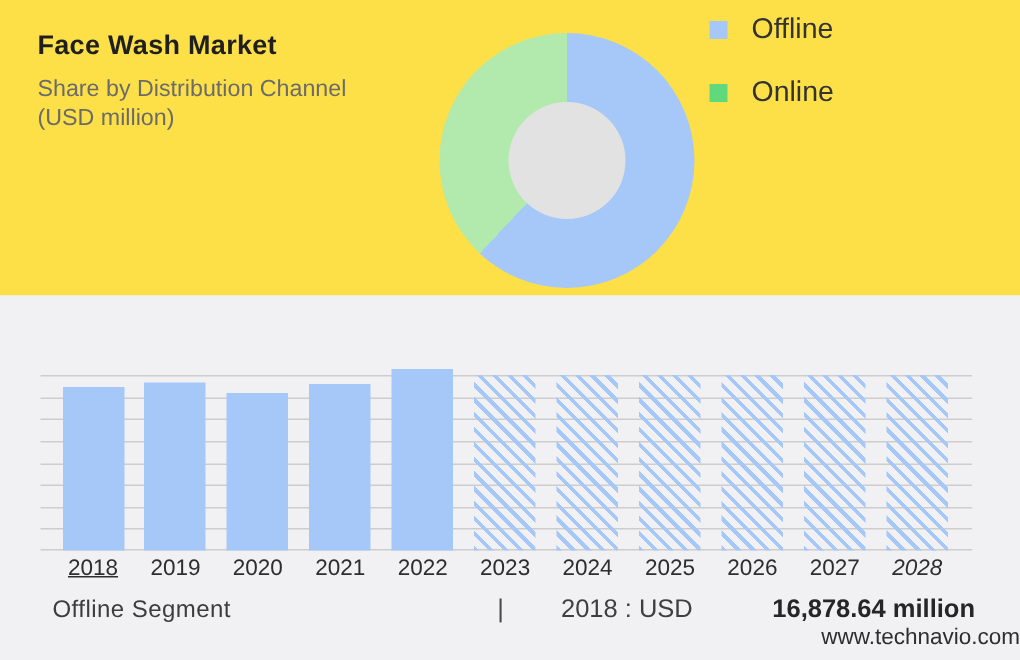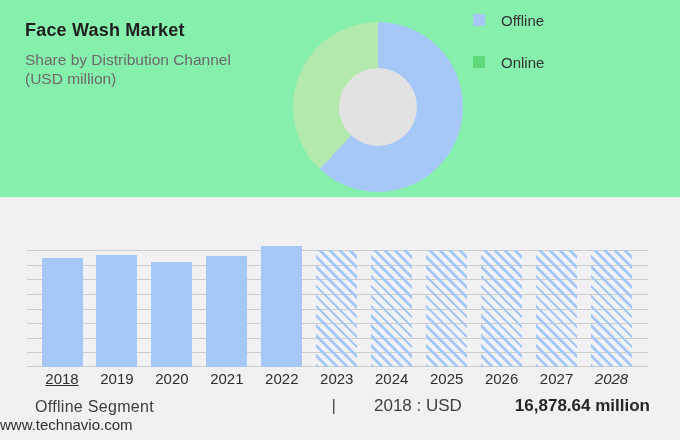--- a/index.html
+++ b/index.html
@@ -1,49 +1,49 @@
 <!DOCTYPE html>
 <html><head>
 <meta charset="utf-8">
 <style>
   * { margin:0; padding:0; box-sizing:border-box; }
   html,body { width:680px; height:440px; }
   body { font-family:"Liberation Sans", sans-serif; }
   .canvas { position:relative; width:680px; height:440px; overflow:hidden; background:#f1f1f3; }
 
   
-  .top-panel { position:absolute; left:0; top:0; width:680px; height:197px; background:#86efac; }
+  .top-panel { position:absolute; left:0; top:0; width:680px; height:197px; background:#fde047; }
   .title-block { position:absolute; left:25px; top:20px; width:250px; }
   .chart-title { font-size:18px; font-weight:bold; color:#1f1f1f; letter-spacing:.2px; margin-bottom:9px; }
   .chart-subtitle { font-size:15.5px; line-height:19px; color:#6b6b6b; }
 
   .donut { position:absolute; left:293px; top:22px; width:170px; height:170px; border-radius:50%; }
   .donut-hole { position:absolute; left:46px; top:46px; width:78px; height:78px; border-radius:50%; background:#e2e2e2; }
 
   .legend { position:absolute; left:473px; top:12px; display:flex; flex-direction:column; gap:26px; }
   .legend-item { display:flex; align-items:center; gap:16px; height:16px; cursor:default; }
   .legend-swatch { width:12px; height:12px; flex:0 0 12px; }
-  .legend-label { font-size:15px; color:#333; }
+  .legend-label { font-size:19px; color:#333; }
 
   
   .bottom-panel { position:absolute; left:0; top:197px; width:680px; height:243px; background:#f1f1f3; }
   .chart-area { position:absolute; left:27px; top:53px; width:621px; height:117px; overflow:visible; }
   .gridline { position:absolute; left:0; width:100%; height:1px; background:#cdcdcd; }
   .bars-layer { position:absolute; inset:0; overflow:visible; }
   .bar { position:absolute; bottom:0; width:41px; background:var(--bar-color); }
   .bar.hatched { background:repeating-linear-gradient(45deg, var(--bar-color) 0 2.5px, rgba(0,0,0,0) 2.5px 7px); }
   .labels-layer { position:absolute; left:27px; top:173px; width:621px; height:18px; }
   .year-label { position:absolute; transform:translateX(-50%); font-size:15px; color:#2e2e2e; white-space:nowrap; }
 
   .footer-left { position:absolute; left:35px; top:201px; font-size:16px; color:#3d3d3d; letter-spacing:.3px; }
   .footer-right { position:absolute; right:30px; top:199px; display:flex; align-items:baseline; font-size:17px; color:#3f3f3f; }
   .footer-sep { margin-right:38px; color:#4a4a4a; font-size:17px; }
   .footer-stat-prefix { margin-right:6px; }
   .footer-stat-value { font-weight:bold; color:#262626;margin-left:47px; }
-  .website { position:absolute; left:0; top:219px; width:100%; text-align:left; font-size:15px; color:#2e2e2e; cursor:pointer; }
+  .website { position:absolute; left:0; top:219px; width:100%; text-align:right; font-size:15px; color:#2e2e2e; cursor:pointer; }
 </style>
 </head>
 <body>
 
 <div class="canvas">
 
   <div class="top-panel">
     <div class="title-block">
       <div class="chart-title">Face Wash Market</div>
       <div class="chart-subtitle">Share by Distribution Channel</div>

